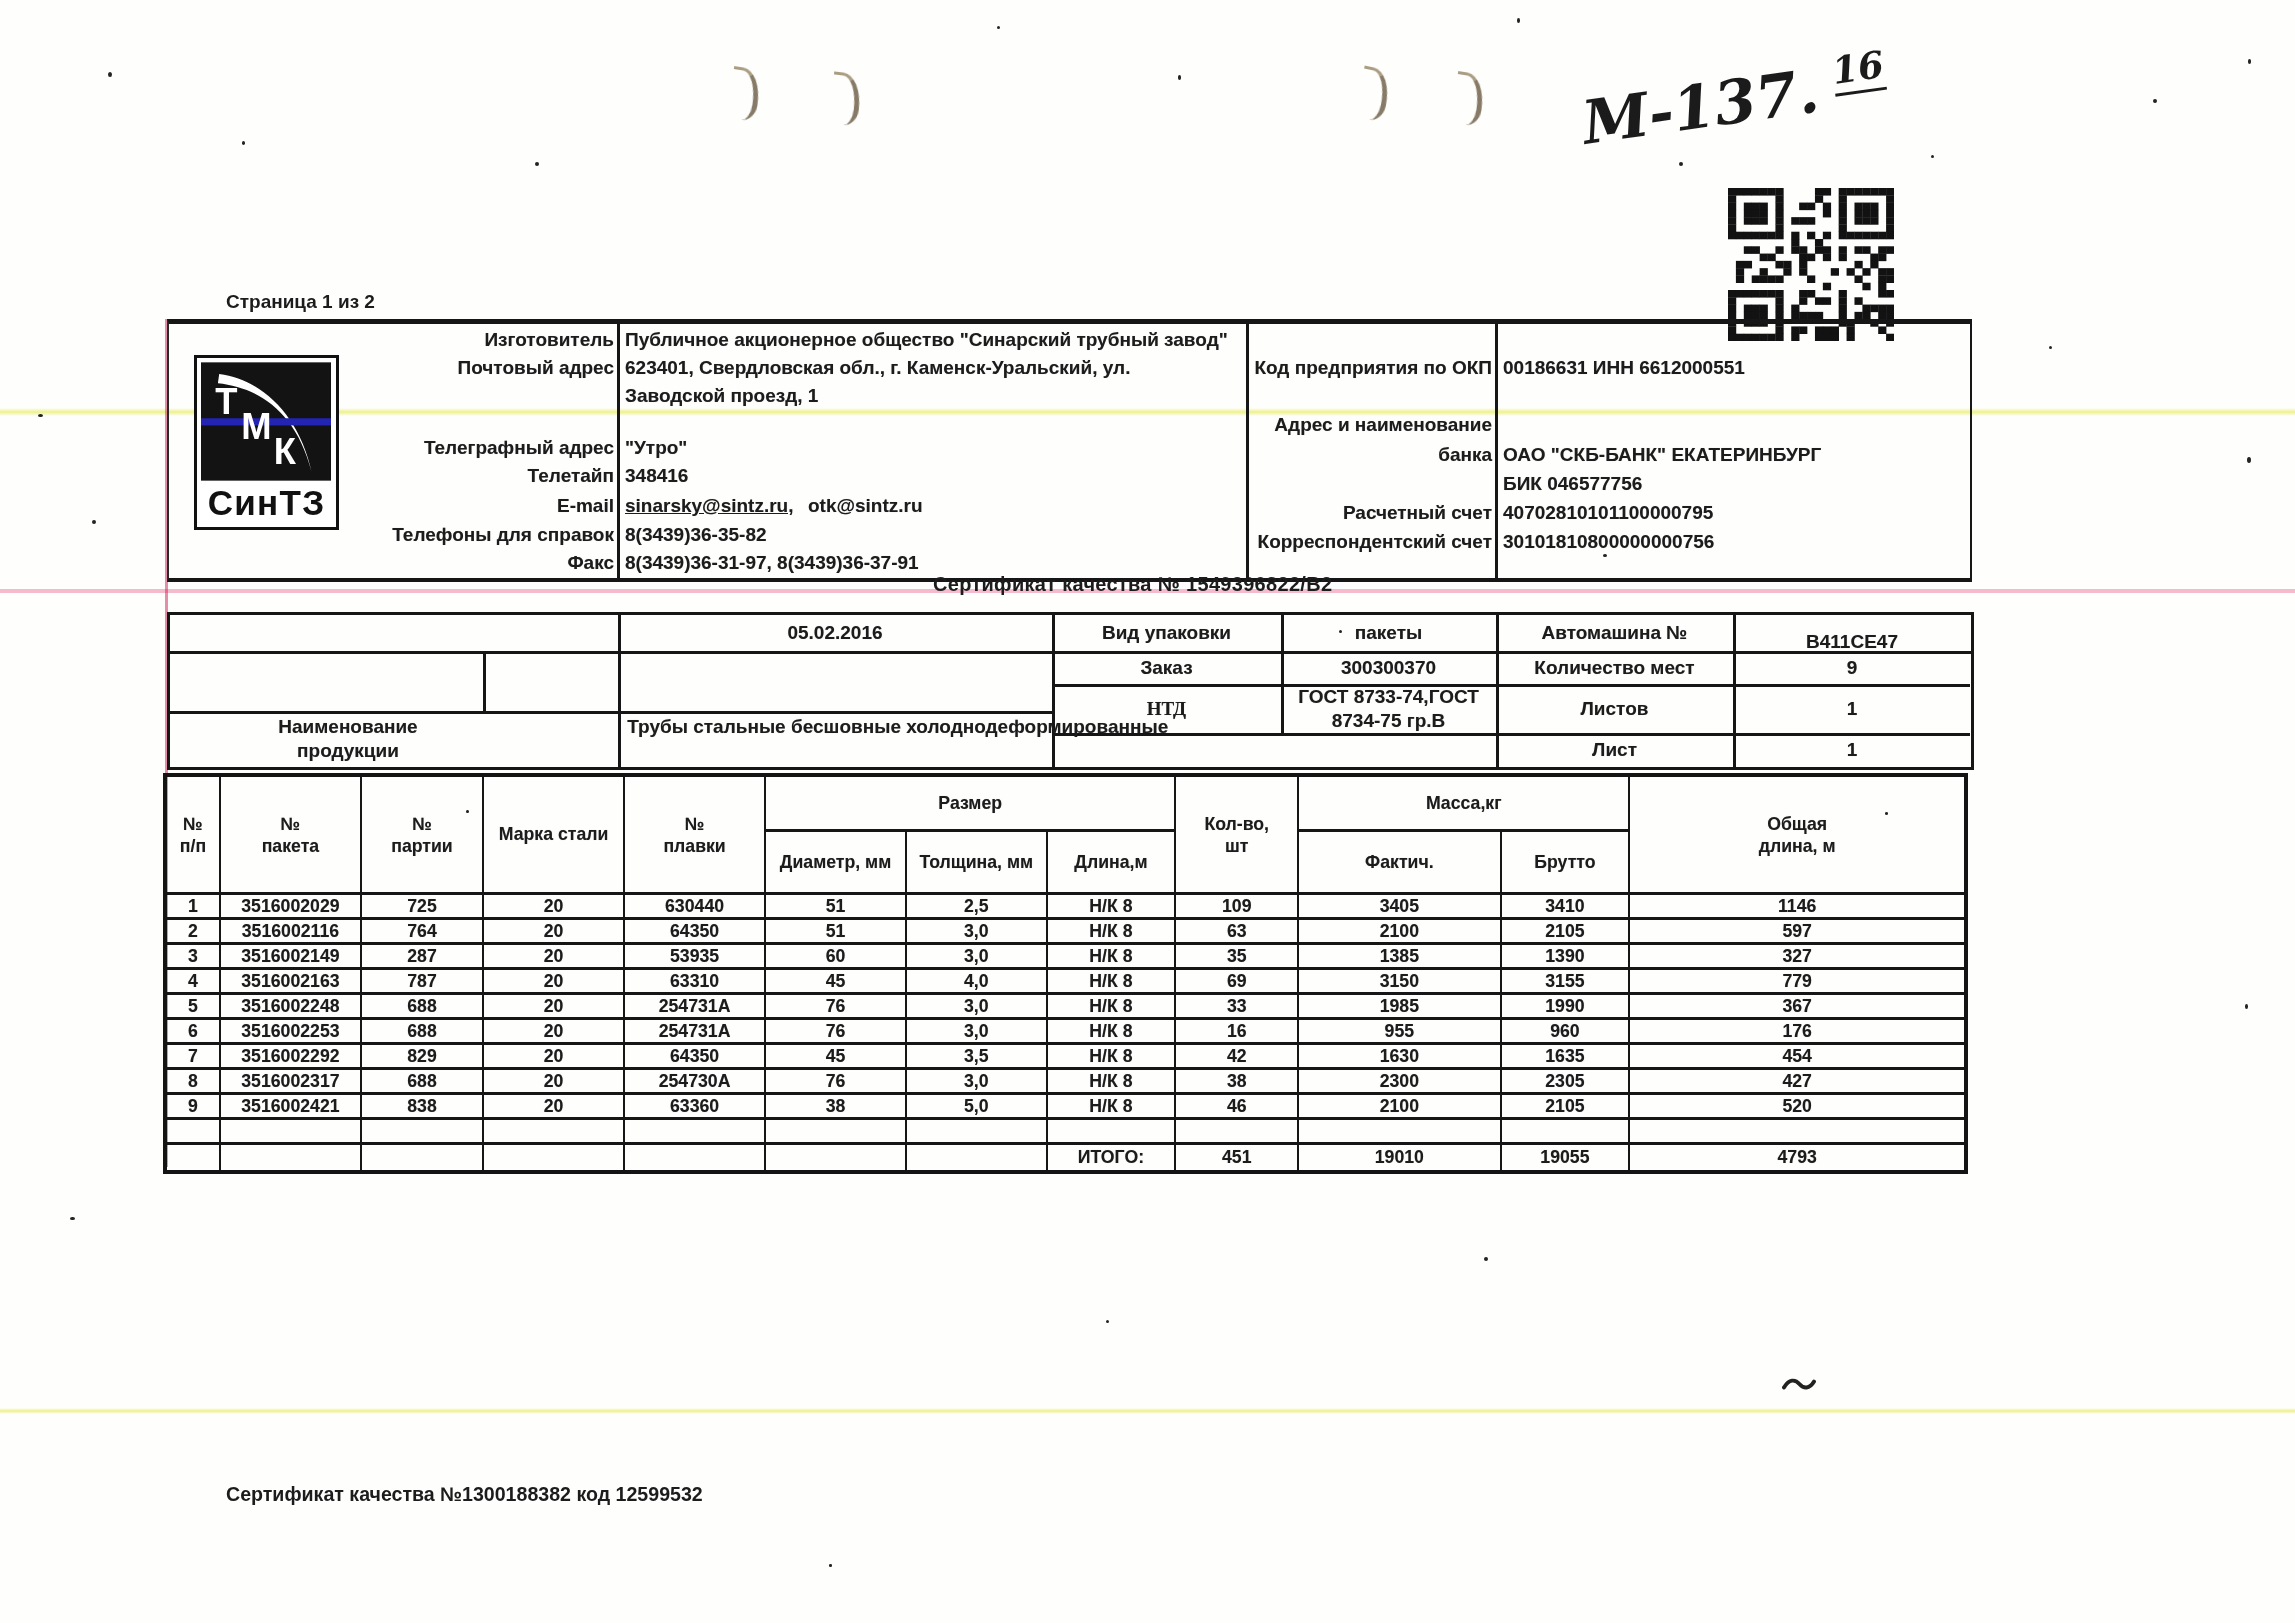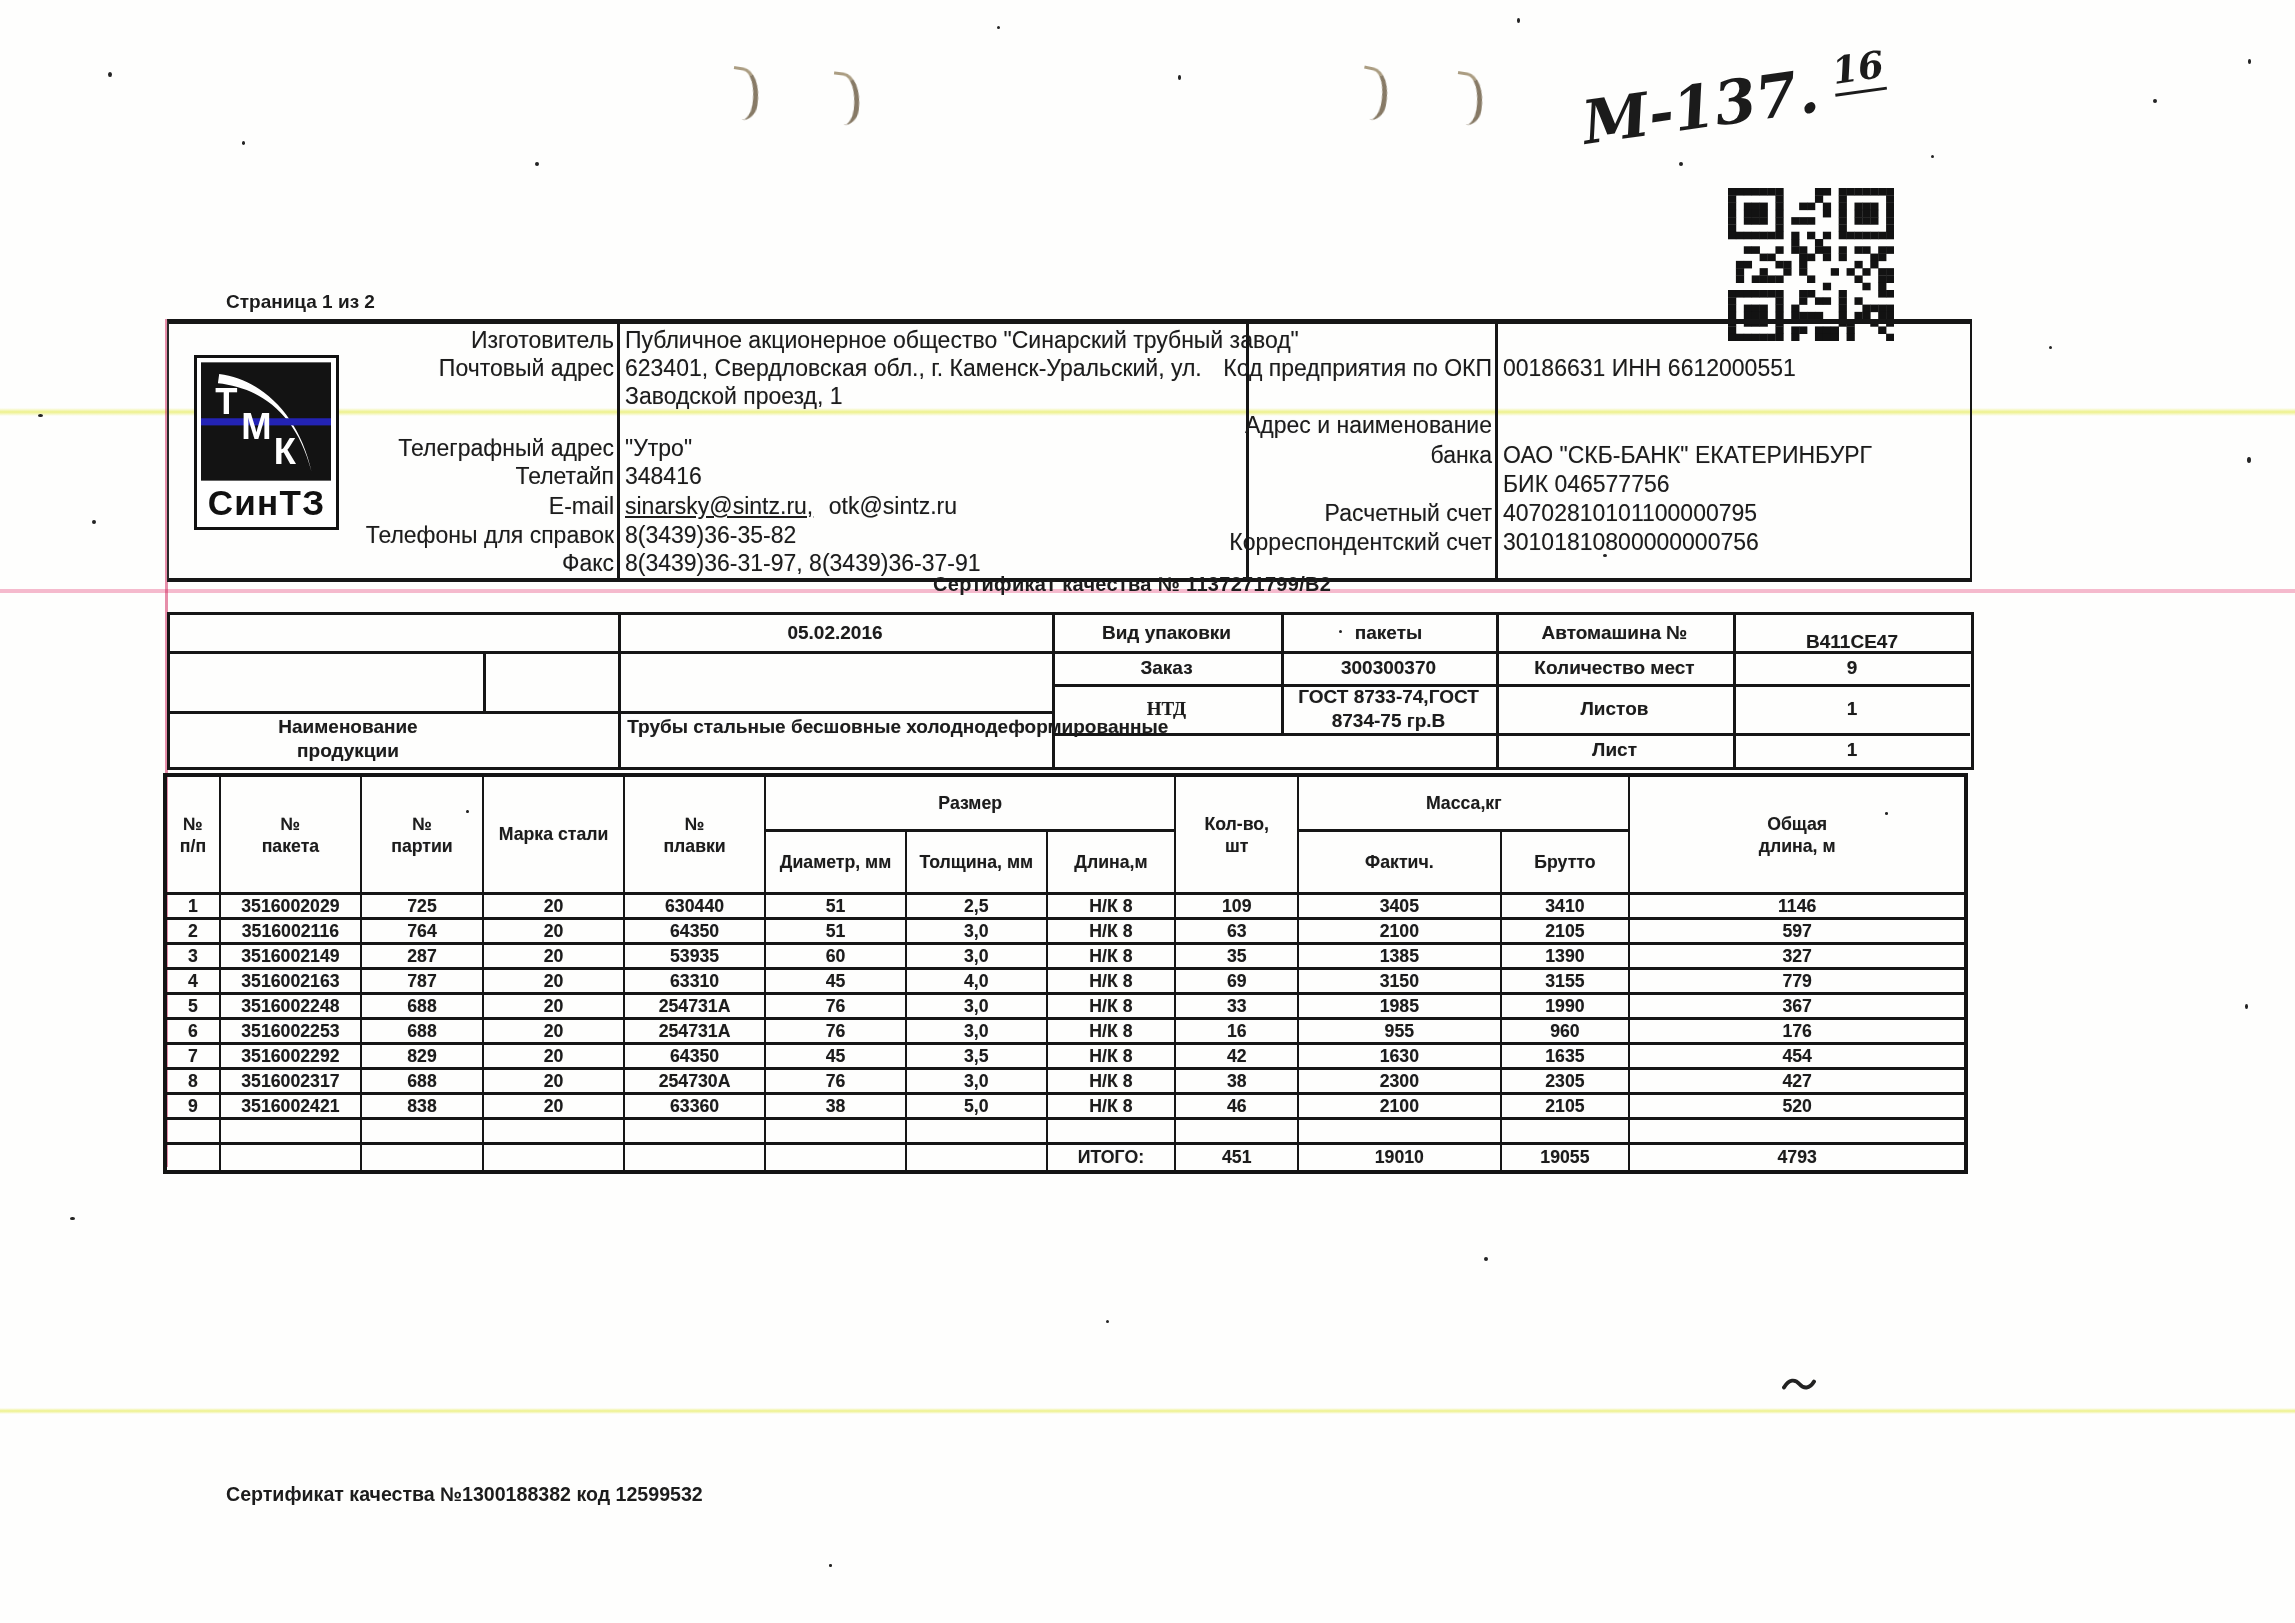--- a/index.html
+++ b/index.html
@@ -1,19 +1,19 @@
 <!DOCTYPE html>
 <html style="font-size:10.5px"><head>
 <meta charset="utf-8">
 <style>
   html,body{margin:0;padding:0;background:#e8e8e8;}
   .page{position:relative;width:2295px;height:1623px;background:#fefefd;overflow:hidden;
         font-family:"Liberation Sans",sans-serif;color:#1c1c1c;}
   .abs{position:absolute;}
-  .txt{font-weight:400;font-size:23px;line-height:22px;white-space:nowrap;
+  .txt{font-weight:700;font-size:19px;line-height:22px;white-space:nowrap;
        text-shadow:0 0 0.7px rgba(20,20,20,.35);}
   .rlabel{text-align:right;}
   
   .band-yellow{position:absolute;left:0;width:2295px;height:7.9px;
     background:linear-gradient(to bottom,rgba(244,248,150,0),rgba(233,238,110,.8),rgba(244,248,150,0));}
   .band-pink{position:absolute;left:0;width:2295px;height:3.9px;background:rgba(236,130,165,.55);}
   .red-edge{position:absolute;width:3.3px;background:rgba(205,30,85,.5);}
   .speck{position:absolute;background:#242424;border-radius:50%;display:block;}
   .curl{position:absolute;width:29px;height:52px;}
   .curl::after{content:"";position:absolute;inset:0;
@@ -334,21 +334,21 @@
     <div class="abs txt rlabel" style="right:478px;top:90px;">Адрес и наименование</div>
     <div class="abs txt rlabel" style="right:478px;top:120px;">банка</div>
     <div class="abs txt" style="left:1334px;top:120px;">ОАО "СКБ-БАНК" ЕКАТЕРИНБУРГ</div>
     <div class="abs txt" style="left:1334px;top:149px;">БИК 046577756</div>
     <div class="abs txt rlabel" style="right:478px;top:178px;">Расчетный счет</div>
     <div class="abs txt" style="left:1334px;top:178px;">40702810101100000795</div>
     <div class="abs txt rlabel" style="right:478px;top:207px;">Корреспондентский счет</div>
     <div class="abs txt" style="left:1334px;top:207px;">30101810800000000756</div>
   </div>
 
-  <div class="abs cert-title">Сертификат качества №  1137271799/В2</div>
+  <div class="abs cert-title">Сертификат качества №  1549396822/В2</div>
 
   <div class="abs info-box">
 
     <div class="vline2" style="left:448px;top:0;height:152px;"></div>
     <div class="vline2" style="left:313px;top:36px;height:60px;"></div>
     <div class="vline2" style="left:882px;top:0;height:152px;"></div>
     <div class="vline2" style="left:1111px;top:0;height:118px;"></div>
     <div class="vline2" style="left:1326px;top:0;height:152px;"></div>
     <div class="vline2" style="left:1563px;top:0;height:152px;"></div>
 

